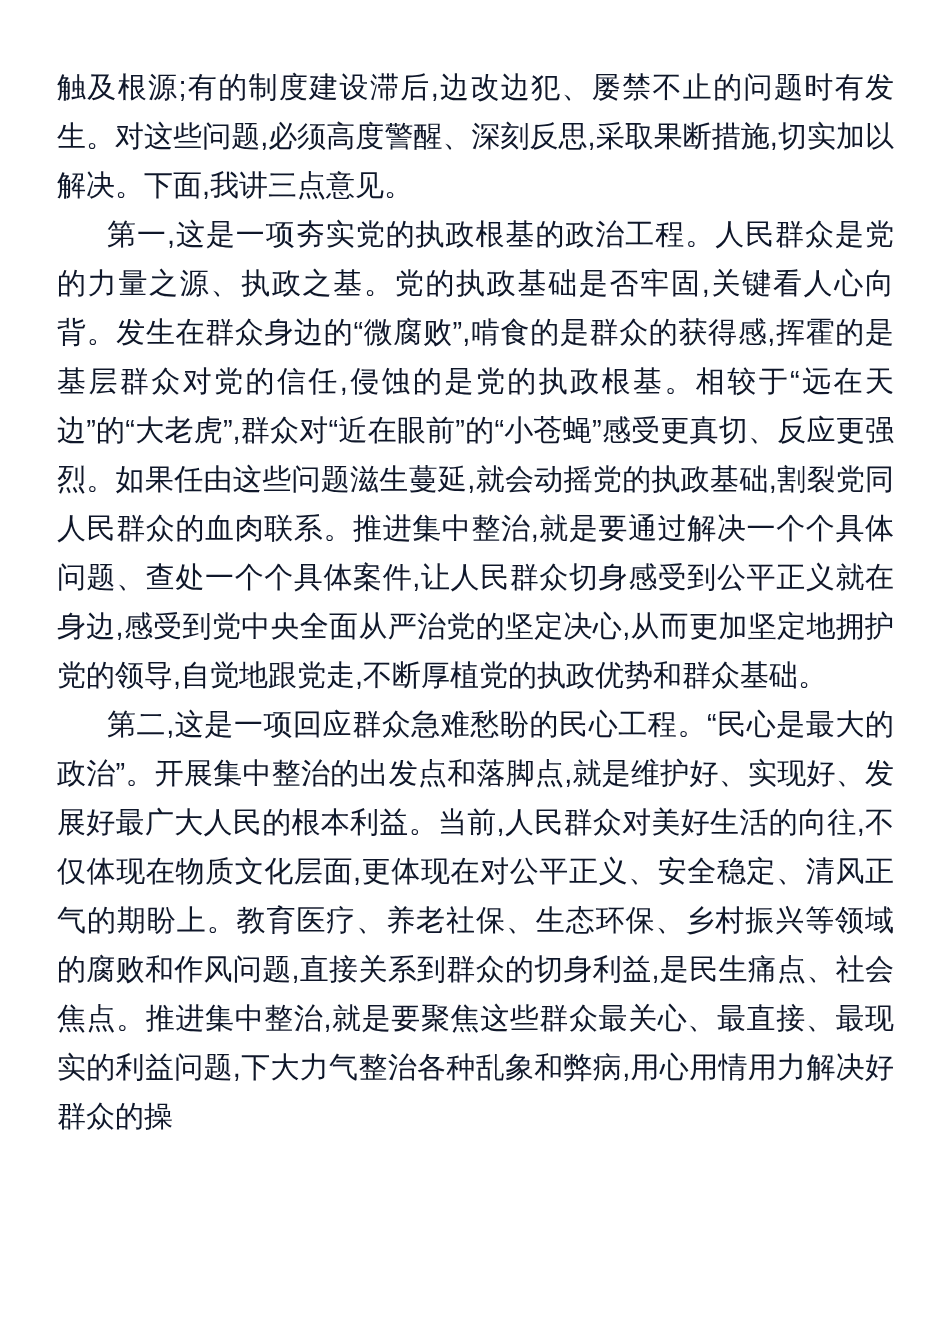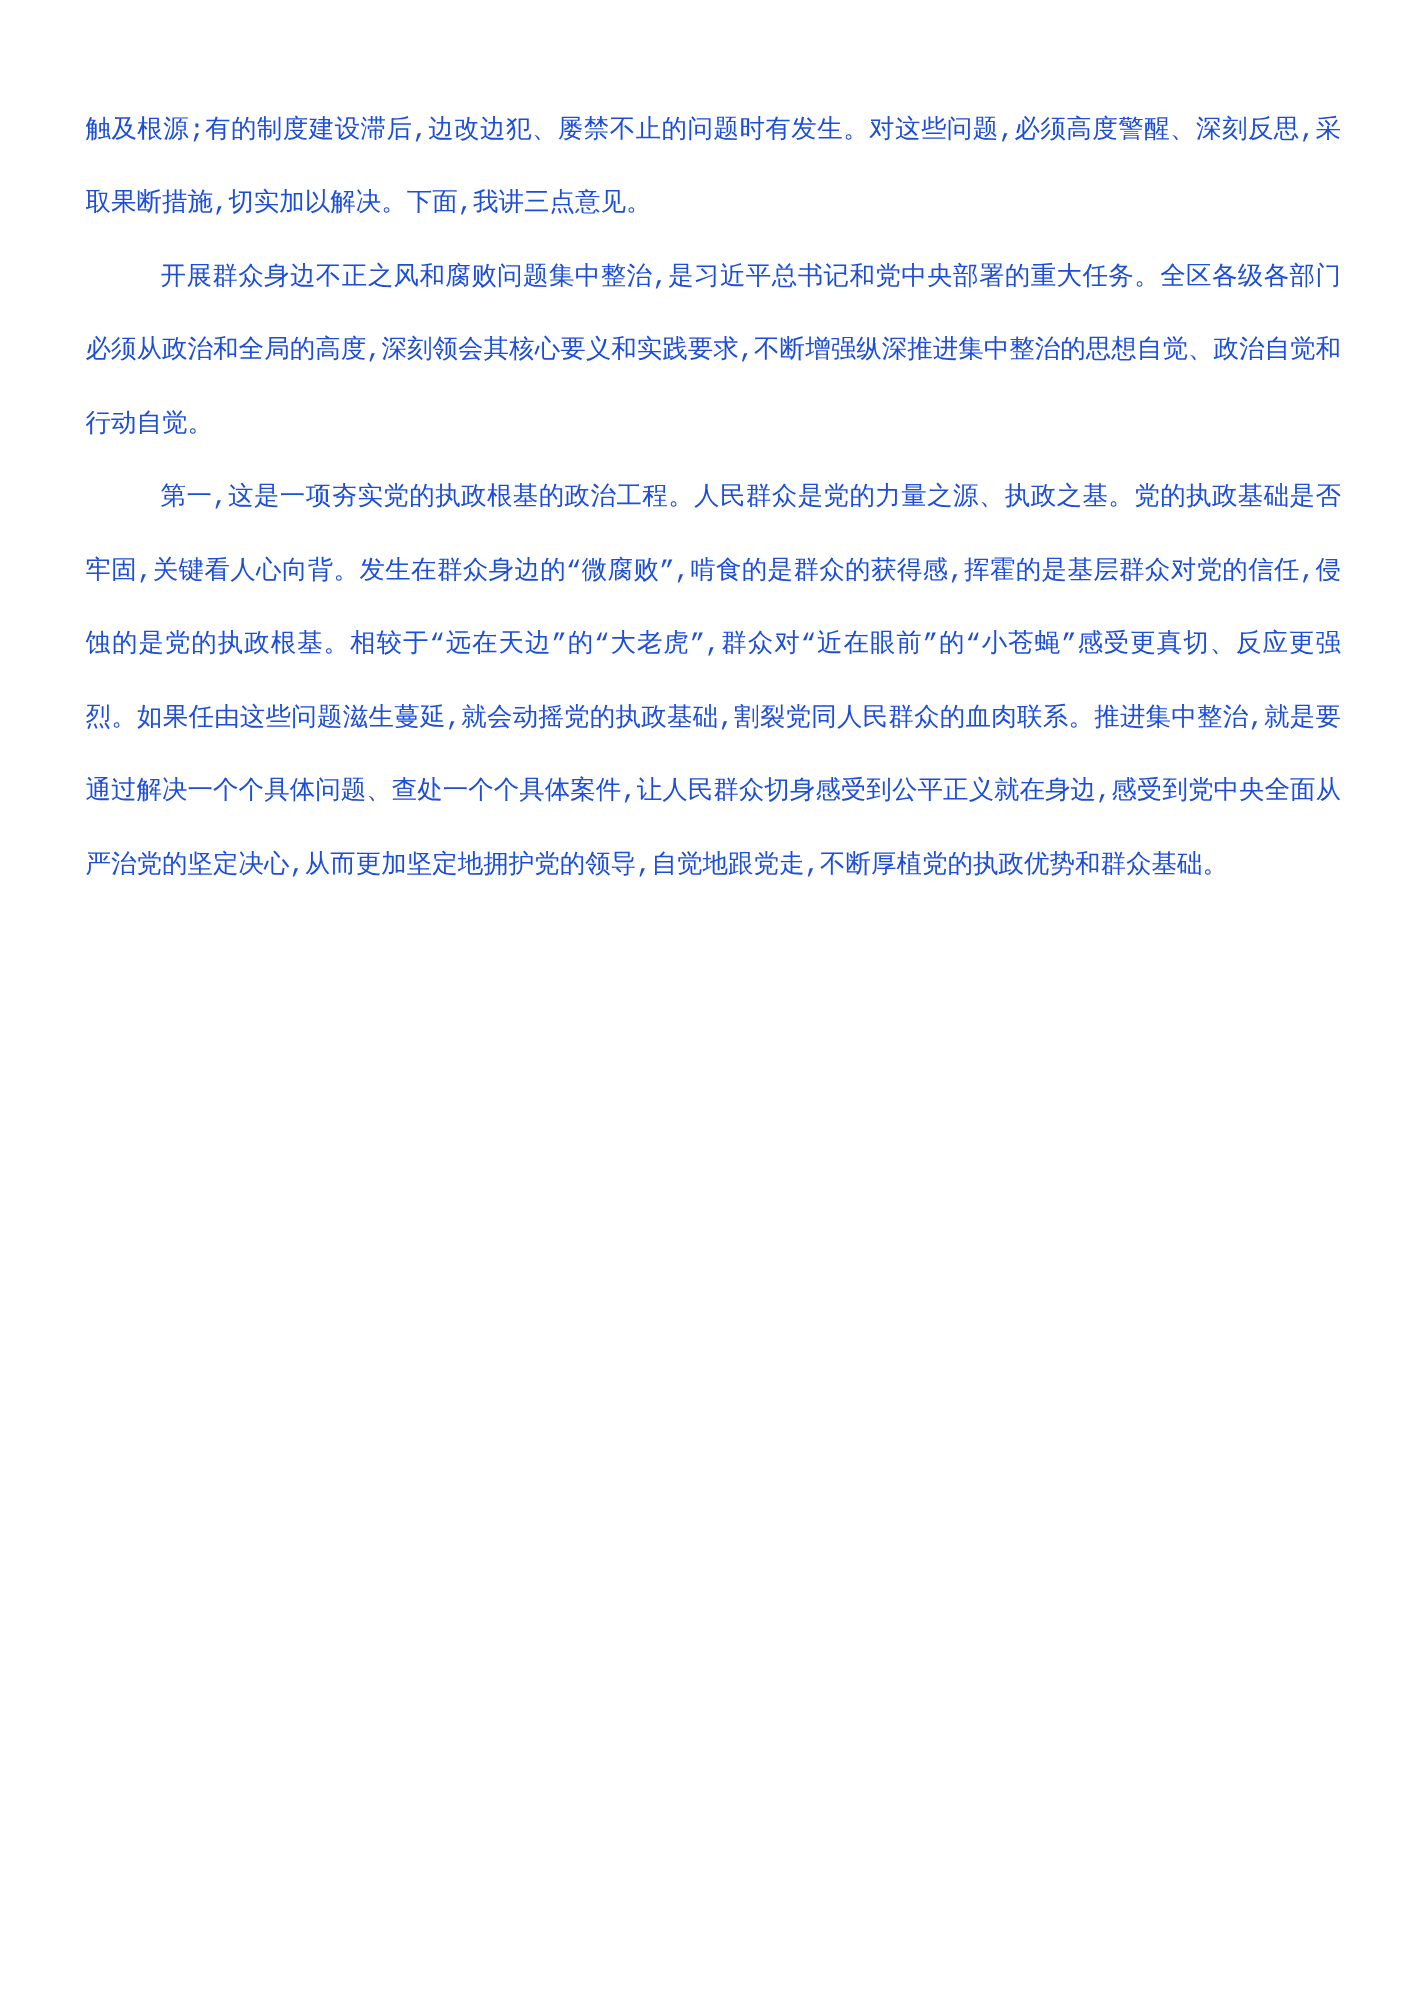--- a/index.html
+++ b/index.html
@@ -2,34 +2,34 @@
 <html><head>
 <meta charset="utf-8">
 <style>
   html, body { margin: 0; padding: 0; background: #ffffff; }
   body { width: 950px; height: 1344px; overflow: hidden; position: relative; }
   .page {
     position: absolute;
     left: 57px;
     top: 63px;
     width: 837px;
-    font-family: Liberation Mono, monospace;
-    font-size: 17px;
+    font-family: Liberation Sans, sans-serif;
+    font-size: 29px;
     line-height: 49px;
-    color: #1d4ed8;
+    color: #0f172a;
   }
   .para {
     margin: 0;
     text-align: justify;
     text-justify: inter-character;
     word-break: break-all;
   }
   .indent { text-indent: 50px; }
   .heading { text-indent: 50px; }
 </style>
 </head>
 <body>
 
 <div class="page">
   <p class="para">触及根源;有的制度建设滞后,边改边犯、屡禁不止的问题时有发生。对这些问题,必须高度警醒、深刻反思,采取果断措施,切实加以解决。下面,我讲三点意见。</p>
-  <p class="para indent">开展群众身边不正之风和腐败问题集中整治,是习近平总书记和党中央部署的重大任务。全区各级各部门必须从政治和全局的高度,深刻领会其核心要义和实践要求,不断增强纵深推进集中整治的思想自觉、政治自觉和行动自觉。</p>
   <p class="para indent">第一,这是一项夯实党的执政根基的政治工程。人民群众是党的力量之源、执政之基。党的执政基础是否牢固,关键看人心向背。发生在群众身边的“微腐败”,啃食的是群众的获得感,挥霍的是基层群众对党的信任,侵蚀的是党的执政根基。相较于“远在天边”的“大老虎”,群众对“近在眼前”的“小苍蝇”感受更真切、反应更强烈。如果任由这些问题滋生蔓延,就会动摇党的执政基础,割裂党同人民群众的血肉联系。推进集中整治,就是要通过解决一个个具体问题、查处一个个具体案件,让人民群众切身感受到公平正义就在身边,感受到党中央全面从严治党的坚定决心,从而更加坚定地拥护党的领导,自觉地跟党走,不断厚植党的执政优势和群众基础。</p>
+  <p class="para indent">第二,这是一项回应群众急难愁盼的民心工程。“民心是最大的政治”。开展集中整治的出发点和落脚点,就是维护好、实现好、发展好最广大人民的根本利益。当前,人民群众对美好生活的向往,不仅体现在物质文化层面,更体现在对公平正义、安全稳定、清风正气的期盼上。教育医疗、养老社保、生态环保、乡村振兴等领域的腐败和作风问题,直接关系到群众的切身利益,是民生痛点、社会焦点。推进集中整治,就是要聚焦这些群众最关心、最直接、最现实的利益问题,下大力气整治各种乱象和弊病,用心用情用力解决好群众的操</p>
 </div>
 
 </body></html>

